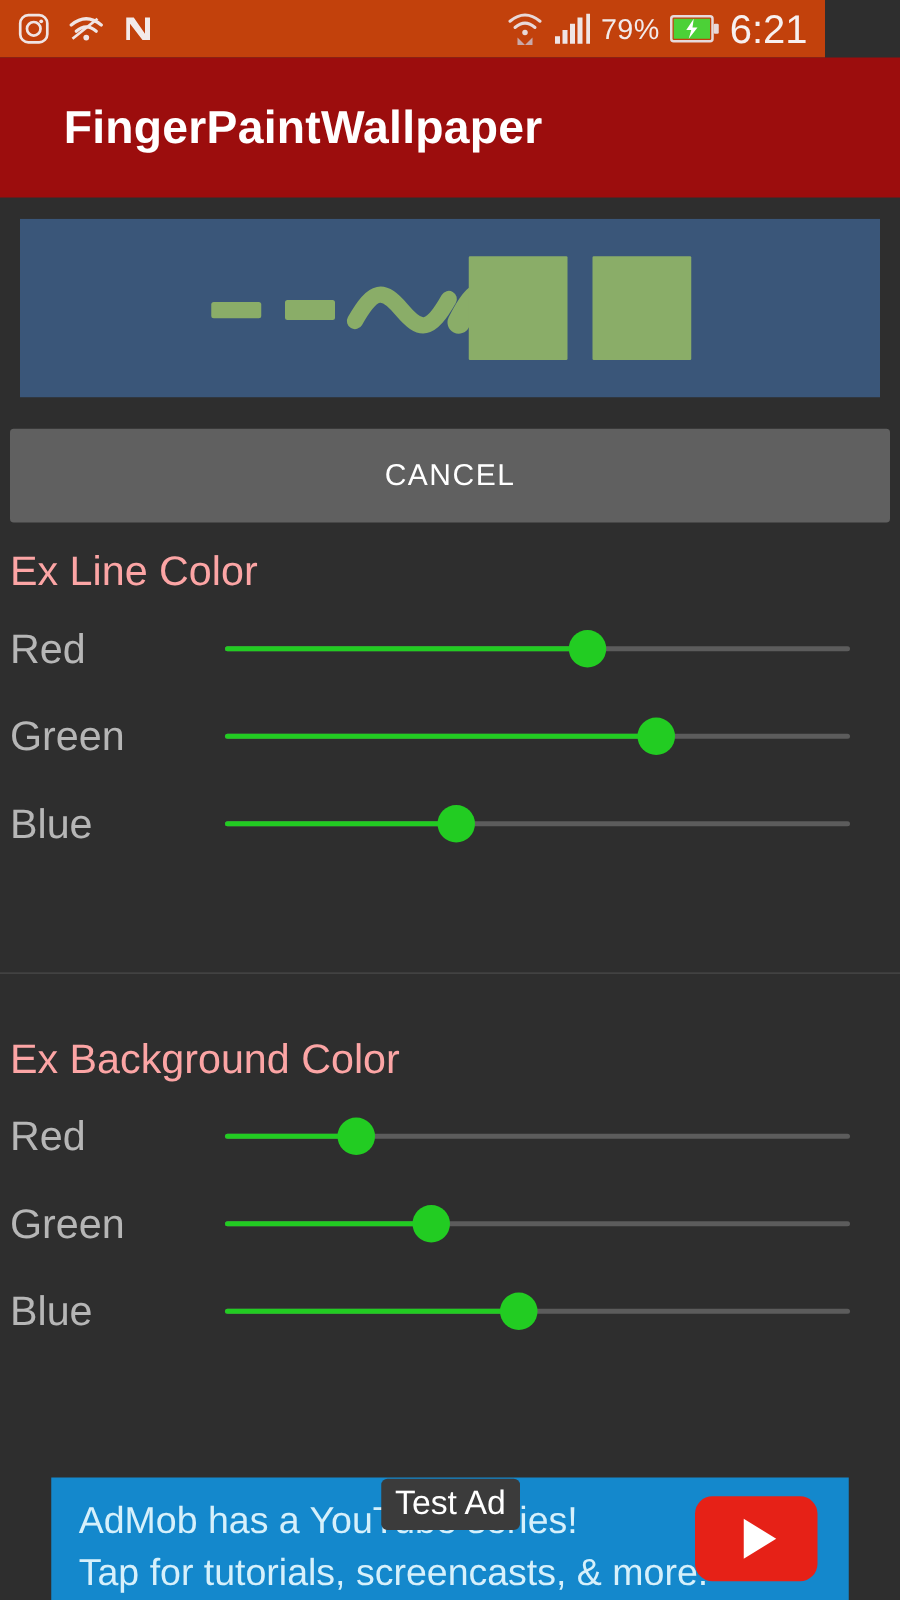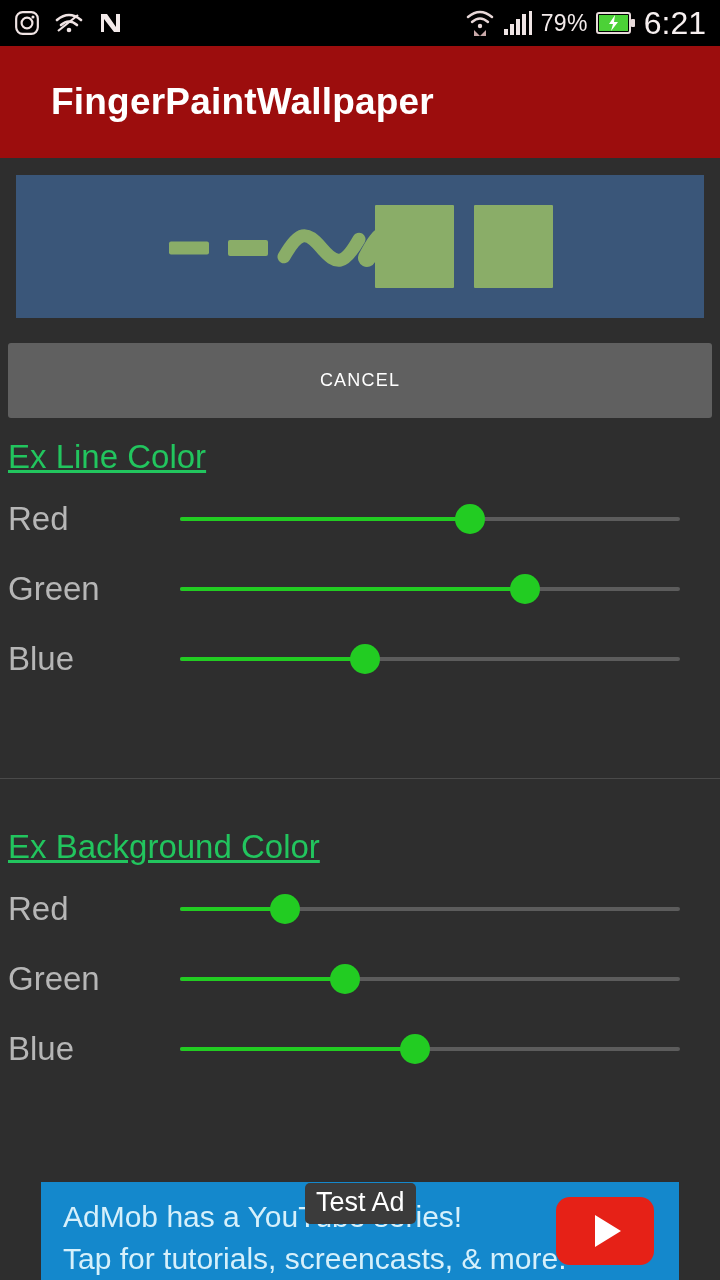--- a/index.html
+++ b/index.html
@@ -6,22 +6,22 @@
   html, body {
     width:720px; height:1280px;
     background:#2e2e2e;
     font-family:"Liberation Sans", sans-serif;
     overflow:hidden;
   }
   #screen { position:relative; width:720px; height:1280px; background:#2e2e2e; }
 
   
   .statusbar {
-    position:absolute; left:0; top:0; width:720px; height:46px;
-    background:#000000; display:flex; align-items:center;
+    position:absolute; left:0; top:0; width:660px; height:46px;
+    background:#c2410c; display:flex; align-items:center;
     padding:0 14px;
   }
   .sb-left { display:flex; align-items:center; gap:14px; }
   .sb-right { margin-left:auto; display:flex; align-items:center; gap:8px; }
   .sb-ico { display:block; }
   .sb-text { color:#f2eaea; font-size:23px; letter-spacing:.3px; }
   .clock { color:#f7f0f0; font-size:32px; }
 
   
   .appbar {
@@ -34,30 +34,30 @@
   }
 
   
   .preview-wrap { position:absolute; left:16px; top:175px; width:688px; height:143px; }
   .preview { width:100%; height:100%; position:relative; overflow:hidden; }
 
   
   .btn-row { position:absolute; left:8px; top:343px; width:704px; height:75px; display:flex; gap:15px; }
   .btn {
     flex:1; background:#606060; border:none; border-radius:3px;
-    color:#ffffff; font-size:18px; letter-spacing:1.2px;
+    color:#ffffff; font-size:24px; letter-spacing:1.2px;
     display:flex; align-items:center; justify-content:center;
     font-family:"Liberation Sans", sans-serif;
   }
 
   
   .section { position:absolute; left:0; width:720px; }
   .section-title {
-    color:#22c55e; font-size:33px; padding-left:8px;
-    height:54px; line-height:54px; white-space:nowrap;text-decoration:underline;
+    color:#fca5a5; font-size:33px; padding-left:8px;
+    height:54px; line-height:54px; white-space:nowrap;
   }
   .divider { position:absolute; left:0; width:720px; height:1px; background:#4a4a4a; }
 
   .slider-row { position:relative; height:70px; }
   .slider-label {
     position:absolute; left:8px; top:50%; transform:translateY(-50%);
     color:#b6b6b6; font-size:33px; white-space:nowrap;
   }
   .slider-track {
     position:absolute; left:180px; top:50%; transform:translateY(-50%);

